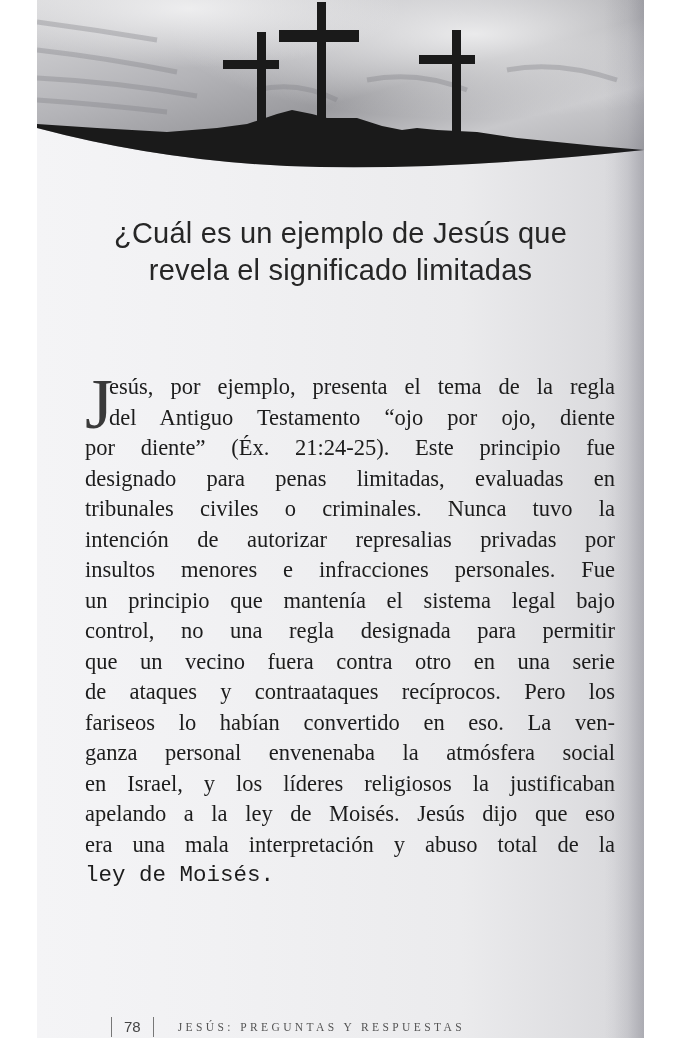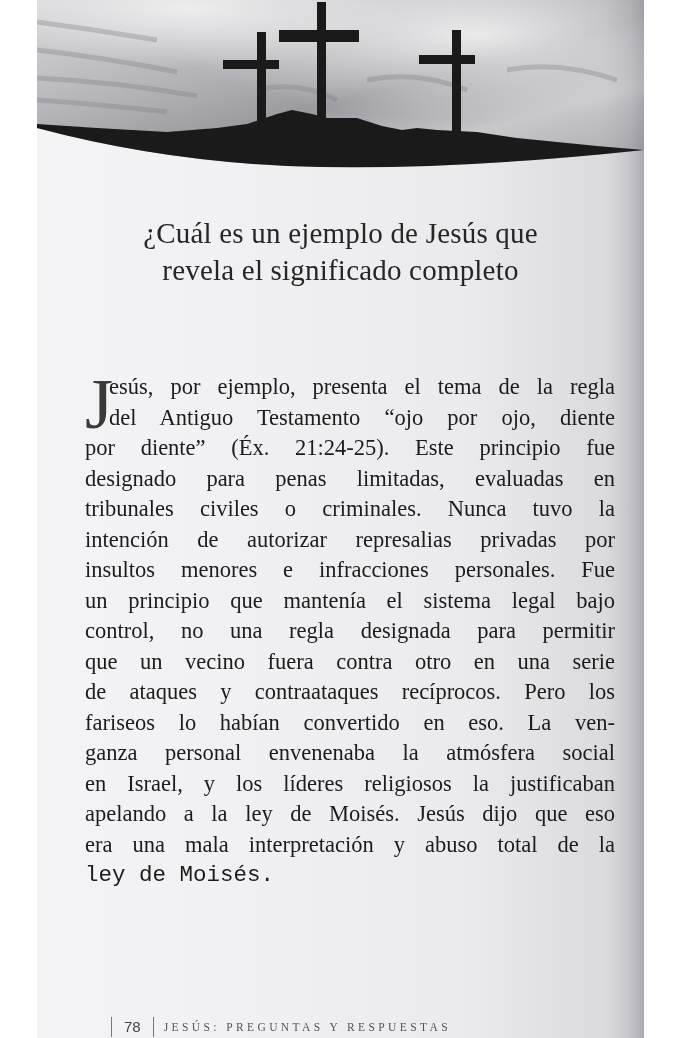--- a/index.html
+++ b/index.html
@@ -29,21 +29,21 @@
       width: 607px;
       height: 170px;
     }
     .banner svg { display: block; }
     .question {
       position: absolute;
       left: 40px;
       width: 527px;
       top: 215px;
       text-align: center;
-      font-family: Liberation Serif, serif;
+      font-family: Liberation Sans, sans-serif;
       font-size: 29px;
       line-height: 37px;
       color: #262626;
       letter-spacing: 0.2px;
     }
     .question div { white-space: nowrap; }
     .body-text {
       position: absolute;
       left: 48px;
       top: 372px;
@@ -91,21 +91,21 @@
     }
     .footer .num {
       font-size: 15px;
       margin: 8px 12px;
       color: #444;
     }
     .footer .title {
       font-family: "Liberation Serif", "DejaVu Serif", serif;
       font-size: 11.5px;
       letter-spacing: 3.4px;
-      margin-left: 10px;
+      margin-left: 24px;
       color: #555;
     }
     .spine-shadow {
       position: absolute;
       right: 0;
       top: 0;
       width: 40px;
       height: 1038px;
       background: linear-gradient(90deg, rgba(0,0,0,0) 0%, rgba(60,60,80,0.08) 60%, rgba(40,40,60,0.18) 100%);
       pointer-events: none;
@@ -165,21 +165,21 @@
 
           <rect x="415" y="30" width="9" height="102"></rect>
           <rect x="382" y="55" width="56" height="9"></rect>
         </g>
       </g>
     </svg>
   </div>
 
   <div class="question">
     <div>¿Cuál es un ejemplo de Jesús que</div>
-    <div>revela el significado completo</div>
+    <div>revela el significado limitadas</div>
   </div>
 
   <div class="body-text">
     <span class="dropcap">J</span>
     <span class="line indent">esús, por ejemplo, presenta el tema de la regla</span>
     <span class="line indent">del Antiguo Testamento “ojo por ojo, diente</span>
     <span class="line">por diente” (Éx. 21:24-25). Este principio fue</span>
     <span class="line">designado para penas limitadas, evaluadas en</span>
     <span class="line">tribunales civiles o criminales. Nunca tuvo la</span>
     <span class="line">intención de autorizar represalias privadas por</span>

